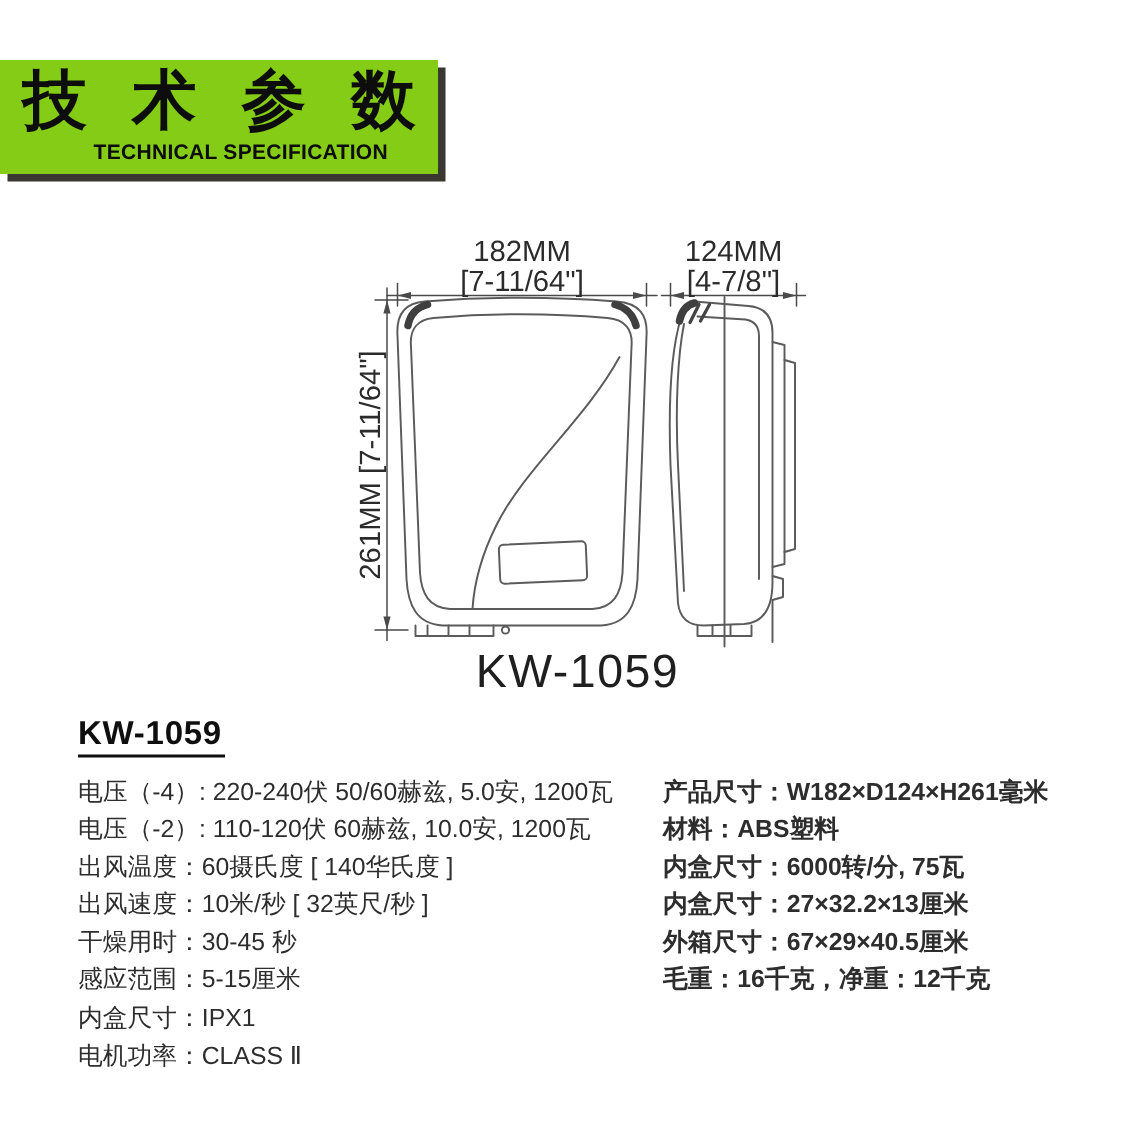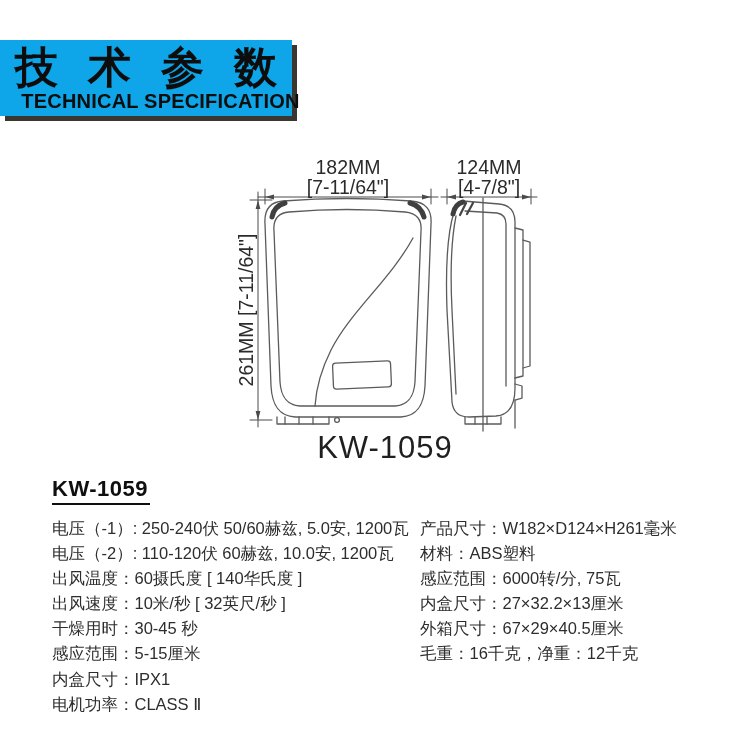--- a/index.html
+++ b/index.html
@@ -3,29 +3,29 @@
 <meta charset="utf-8">
 <style>
   html,body{margin:0;padding:0;background:#ffffff;}
   .page{
     position:relative;width:750px;height:750px;background:#ffffff;overflow:hidden;
     font-family:"Liberation Sans","DejaVu Sans",sans-serif;
   }
   
   .hdr-box{
     position:absolute;left:0px;top:40px;width:292px;height:76px;
-    background:#0ea5e9;box-shadow:5px 5px 0 #3a3630;
+    background:#84cc16;box-shadow:5px 5px 0 #3a3630;
     display:flex;flex-direction:column;align-items:center;justify-content:center;
   }
   .hdr-cn{
     font-size:43px;font-weight:900;color:#0d0d0d;letter-spacing:9px;
     line-height:46px;white-space:nowrap;text-indent:9px;
   }
   .hdr-en{
-    font-size:20px;font-weight:800;color:#0d0d0d;letter-spacing:0.2px;
+    font-size:14px;font-weight:800;color:#0d0d0d;letter-spacing:0.2px;
     line-height:22px;white-space:nowrap;margin-left:29px;
   }
   
   .drawing{position:absolute;left:225px;top:140px;width:320px;height:300px;}
   .drawing path,.drawing line,.drawing rect,.drawing circle{
     fill:none;stroke:#5b5b5b;stroke-width:1.3;stroke-linejoin:round;stroke-linecap:round;
   }
   .drawing .dim{stroke:#4a4a4a;stroke-width:1;}
   .drawing .arrow{fill:#4a4a4a;stroke:none;}
   .drawing .shade{stroke:#3f3f3f;stroke-width:5;}
@@ -41,21 +41,21 @@
   
   .spec-heading{
     position:absolute;left:52px;top:476px;
     font-size:22px;font-weight:bold;color:#0f0f0f;letter-spacing:0.5px;
     border-bottom:2.5px solid #0f0f0f;padding:0 2px 1px 0;
   }
   .spec-col{
     position:absolute;top:516px;font-size:16.5px;color:#2d2d2d;
   }
   .spec-col.left{left:52px;width:380px;}
-  .spec-col.right{left:420px;width:300px;}
+  .spec-col.right{left:442px;width:300px;font-weight:bold;}
   .spec-line{height:25.1px;line-height:25.1px;white-space:nowrap;}
 </style>
 </head>
 <body>
 
 <div class="page">
 
   <div class="hdr-box">
     <div class="hdr-cn">技 术 参 数</div>
     <div class="hdr-en">TECHNICAL SPECIFICATION</div>
@@ -122,32 +122,32 @@
       <path d="M 250,277 V 284"></path>
       <path d="M 262,277 V 284"></path>
     </g>
   </svg>
 
   <div class="model-caption">KW-1059</div>
 
   <div class="spec-heading">KW-1059</div>
 
   <div class="spec-col left">
-    <div class="spec-line">电压（-1）: 250-240伏 50/60赫兹, 5.0安, 1200瓦</div>
+    <div class="spec-line">电压（-4）: 220-240伏 50/60赫兹, 5.0安, 1200瓦</div>
     <div class="spec-line">电压（-2）: 110-120伏 60赫兹, 10.0安, 1200瓦</div>
     <div class="spec-line">出风温度：60摄氏度 [ 140华氏度 ]</div>
     <div class="spec-line">出风速度：10米/秒 [ 32英尺/秒 ]</div>
     <div class="spec-line">干燥用时：30-45 秒</div>
     <div class="spec-line">感应范围：5-15厘米</div>
     <div class="spec-line">内盒尺寸：IPX1</div>
     <div class="spec-line">电机功率：CLASS Ⅱ</div>
   </div>
 
   <div class="spec-col right">
     <div class="spec-line">产品尺寸：W182×D124×H261毫米</div>
     <div class="spec-line">材料：ABS塑料</div>
-    <div class="spec-line">感应范围：6000转/分, 75瓦</div>
+    <div class="spec-line">内盒尺寸：6000转/分, 75瓦</div>
     <div class="spec-line">内盒尺寸：27×32.2×13厘米</div>
     <div class="spec-line">外箱尺寸：67×29×40.5厘米</div>
     <div class="spec-line">毛重：16千克，净重：12千克</div>
   </div>
 
 </div>
 
 </body></html>

